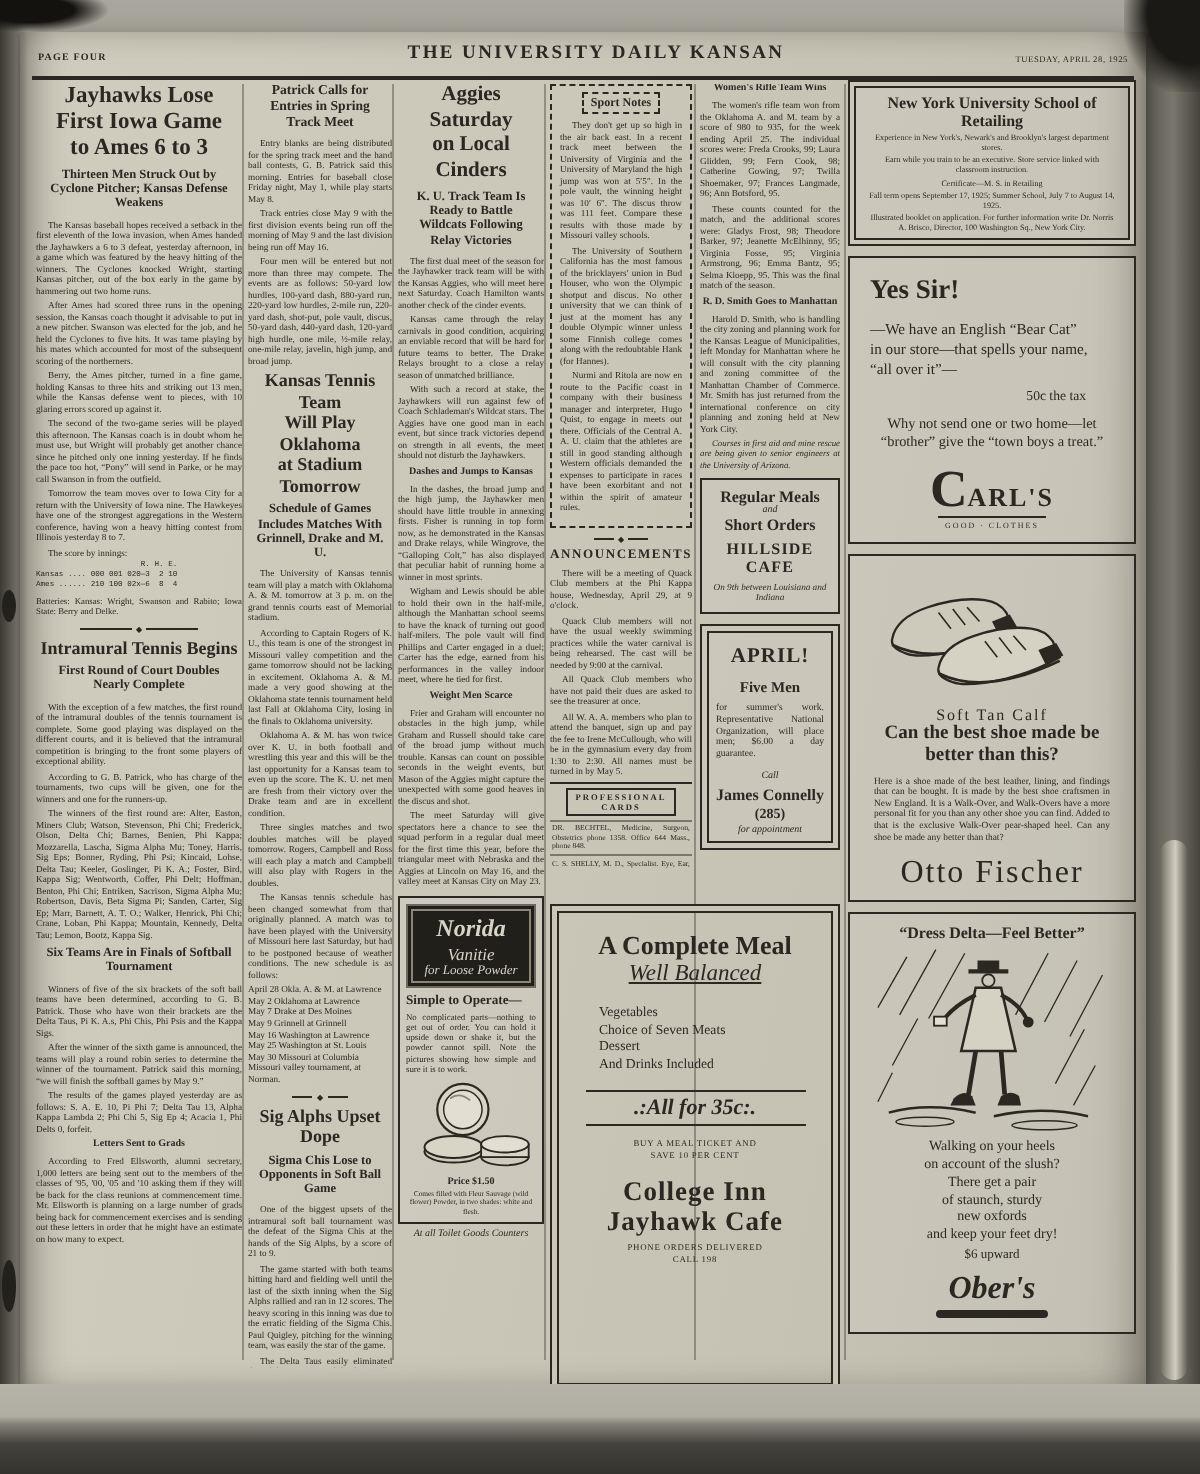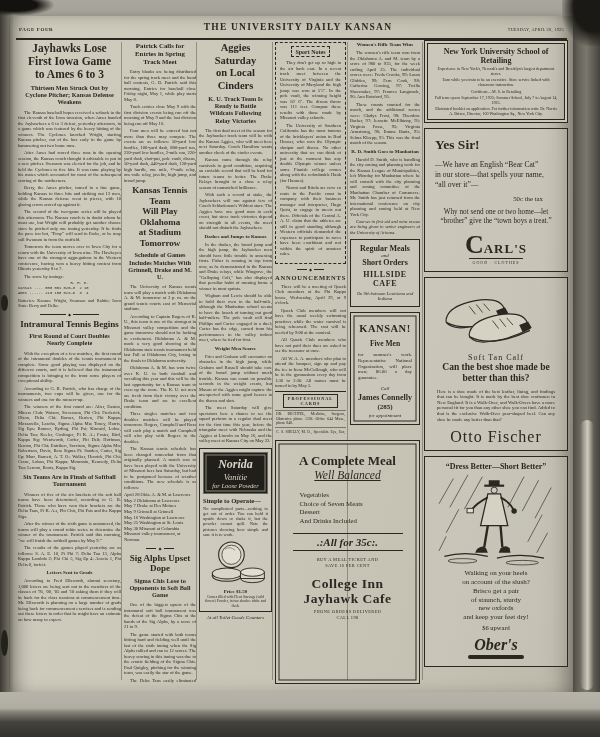--- a/index.html
+++ b/index.html
@@ -71,21 +71,21 @@
   .hillside .name{font-size:8px;font-weight:bold;letter-spacing:.6px;margin:3px 0;}
   .hillside .addr{font-size:4.6px;font-style:italic;line-height:5.6px;}
   .wanted{text-align:center;padding:6px 4px;box-shadow:inset 0 0 0 2.5px #cac7b9, inset 0 0 0 3.5px #2b2822;}
   .wanted .w1{font-size:10.5px;font-weight:bold;letter-spacing:.5px;margin:4px 0 5px;}
   .wanted .w2{font-size:7.5px;font-weight:bold;margin-bottom:4px;}
   .wanted .wb{font-size:4.8px;line-height:5.8px;text-align:justify;padding:0 3px;margin-bottom:5px;}
   .wanted .wc{font-size:5px;font-style:italic;}
   .wanted .wn{font-size:8px;font-weight:bold;margin:2px 0 1px;}
   .wanted .wp{font-size:7px;font-weight:bold;margin-bottom:2px;}
 
-  .meal{position:absolute;left:265px;top:424px;width:145px;height:244px;text-align:center;
+  .meal{position:absolute;left:265px;top:436px;width:145px;height:244px;text-align:center;
     border:1.6px solid #2b2822;box-shadow:inset 0 0 0 2.5px #cac7b9, inset 0 0 0 3.5px #2b2822;padding-top:12px;box-sizing:border-box;}
   .meal .m1{font-size:13px;font-weight:bold;}
   .meal .m2{font-size:11.5px;font-style:italic;text-decoration:underline;margin-bottom:10px;}
   .meal .items div{font-size:6.8px;line-height:8.5px;text-align:left;width:96px;margin:0 auto;}
   .meal .allfor{font-size:11px;font-style:italic;font-weight:bold;border-top:1px solid #2b2822;border-bottom:1px solid #2b2822;width:110px;margin:8px auto 6px;padding:2px 0;}
   .meal .ticket{font-size:4.4px;letter-spacing:.4px;line-height:5.6px;margin-bottom:8px;}
   .meal .inn{font-size:13.5px;font-weight:bold;letter-spacing:.5px;line-height:15px;}
   .meal .phone{font-size:4.4px;letter-spacing:.4px;line-height:5.6px;margin-top:3px;}
 
   .adcol .adbox{border:1.4px solid #2b2822;background:rgba(212,209,198,.3);margin-bottom:5px;box-sizing:border-box;}
@@ -310,21 +310,21 @@
         </div>
       <p style="font-size:4.4px;line-height:5.3px;font-style:italic;text-align:justify;margin:0 0 2px;text-indent:6px">Courses in first aid and mine rescue are being given to senior engineers at the University of Arizona.</p>
       <div class="box hillside">
         <div class="l1">Regular Meals</div>
         <div class="l2">and</div>
         <div class="l3">Short Orders</div>
         <div class="name">HILLSIDE CAFE</div>
         <div class="addr">On 9th between Louisiana and Indiana</div>
       </div>
       <div class="box wanted">
-        <div class="w1">KANSAN!</div>
+        <div class="w1">APRIL!</div>
         <div class="w2">Five Men</div>
         <div class="wb">for summer's work. Representative National Organization, will place men; $6.00 a day guarantee.</div>
         <div class="wc">Call</div>
         <div class="wn">James Connelly</div>
         <div class="wp">(285)</div>
         <div class="wc">for appointment</div>
       </div>
     </div>
 
     <div class="meal">
@@ -385,21 +385,21 @@
           <path d="M66 41 l7 9 M74 39 l7 9 M82 38 l7 8" stroke="#2b2822" stroke-width=".9" fill="none"></path>
           <path d="M96 46 l10 -4 4 7 -10 5 z" fill="#2b2822"></path>
         </svg>
         <div class="l1">Soft Tan Calf</div>
         <div class="l3">Can the best shoe made be better than this?</div>
         <div class="body">Here is a shoe made of the best leather, lining, and findings that can be bought. It is made by the best shoe craftsmen in New England. It is a Walk-Over, and Walk-Overs have a more personal fit for you than any other shoe you can find. Added to that is the exclusive Walk-Over pear-shaped heel. Can any shoe be made any better than that?</div>
         <div class="sig">Otto Fischer</div>
       </div>
 
       <div class="adbox obers">
-        <div class="t">“Dress Better—Short Better”</div>
+        <div class="t">“Dress Delta—Feel Better”</div>
         <svg width="118" height="96" viewBox="0 0 130 106" style="display:block;margin:0 auto">
           <g stroke="#2b2822" stroke-width=".7">
             <line x1="18" y1="6" x2="2" y2="34"></line>
               <line x1="34" y1="2" x2="14" y2="38"></line>
               <line x1="50" y1="4" x2="30" y2="40"></line>
             <line x1="96" y1="4" x2="78" y2="38"></line>
               <line x1="112" y1="8" x2="94" y2="42"></line>
               <line x1="126" y1="16" x2="108" y2="50"></line>
             <line x1="24" y1="40" x2="10" y2="66"></line>
               <line x1="116" y1="46" x2="100" y2="76"></line>
@@ -417,21 +417,21 @@
           <path d="M56 58 L52 82 M70 58 L72 82" stroke="#2b2822" stroke-width="2.6" fill="none"></path>
           <path d="M44 84 q6 -5 10 -1 l2 5 l-14 0 z" fill="#2b2822"></path>
           <path d="M70 83 q6 -4 10 0 l1 5 l-13 0 z" fill="#2b2822"></path>
           <path d="M8 92 Q30 86 56 92 M66 94 Q92 88 118 94" fill="none" stroke="#2b2822" stroke-width="1.4"></path>
           <ellipse cx="28" cy="97" rx="16" ry="2.5" fill="none" stroke="#2b2822" stroke-width=".8"></ellipse>
           <ellipse cx="94" cy="99" rx="18" ry="2.5" fill="none" stroke="#2b2822" stroke-width=".8"></ellipse>
         </svg>
         <div class="lines">
             <div>Walking on your heels</div>
             <div>on account of the slush?</div>
-            <div>Brisco get a pair</div>
+            <div>There get a pair</div>
             <div>of staunch, sturdy</div>
             <div>new oxfords</div>
             <div>and keep your feet dry!</div>
           </div>
         <div class="price">$6 upward</div>
         <div class="logo">Ober's</div>
         <div class="logo-bar"></div>
       </div>
     </div>
 

